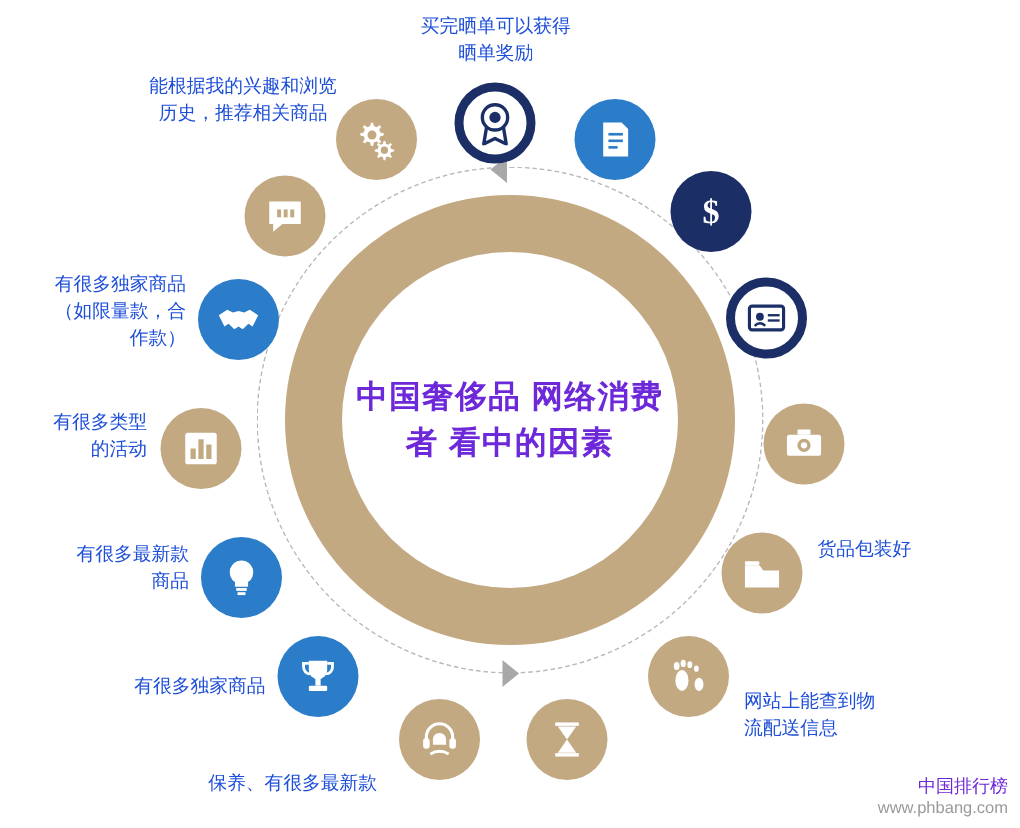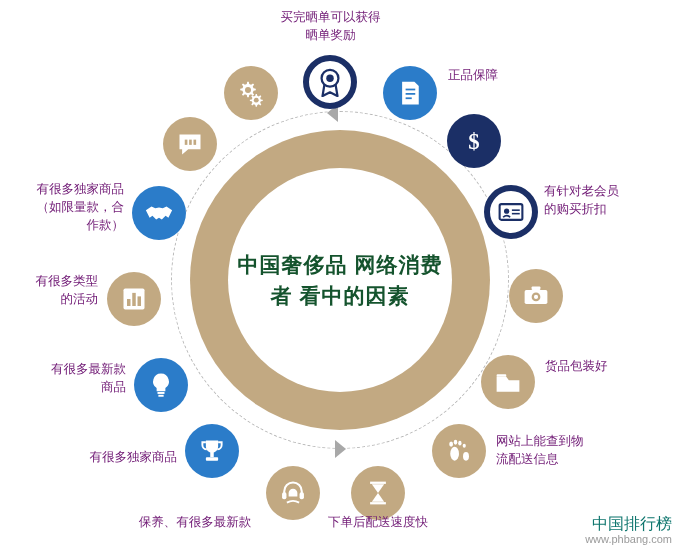--- a/index.html
+++ b/index.html
@@ -54,21 +54,21 @@
     position: absolute;
     left: 228px;
     top: 168px;
     width: 224px;
     height: 224px;
     display: flex;
     flex-direction: column;
     align-items: center;
     justify-content: center;
     text-align: center;
-    color: #14532d;
+    color: #6d28d9;
     font-size: 21px;
     font-weight: bold;
     line-height: 31px;
     letter-spacing: 1px;
   }
 
   
   .ring-arrow {
     position: absolute;
     width: 0;
@@ -98,37 +98,37 @@
     display: flex;
     align-items: center;
     justify-content: center;
   }
   .node svg { display: block; }
 
   .label {
     position: absolute;
     font-size: 12.5px;
     line-height: 18px;
-    color: #701a75;
+    color: #1d4ed8;
     white-space: pre-line;
   }
   .label.right { text-align: left; }
   .label.left  { text-align: right; }
   .label.center{ text-align: center; }
 
   .watermark {
     position: absolute;
     right: 8px;
     bottom: 6px;
     text-align: right;
     font-size: 11px;
     color: #9a9a9a;
     line-height: 14px;
   }
-  .watermark .wm-cn { color: #0f766e; font-size: 16px; }
+  .watermark .wm-cn { color: #6d28d9; font-size: 12px; }
 </style>
 </head>
 <body>
 
 <div id="stage">
 
   <div class="ring-dash"></div>
 
   <div class="ring-outer"></div>
   <div class="ring-inner"></div>
@@ -154,43 +154,40 @@
   <div class="node" style="left:383px; top:66px; background:#2b7cc9; border:none;">
     <span>
       <svg width="28" height="28" viewBox="0 0 32 32">
         <path d="M7 3 h14 l5 5 v21 h-19 z" fill="#ffffff"></path>
         <rect x="11" y="11" width="11" height="2" fill="#2b7cc9"></rect>
         <rect x="11" y="16" width="11" height="2" fill="#2b7cc9"></rect>
         <rect x="11" y="21" width="7" height="2" fill="#2b7cc9"></rect>
       </svg>
     </span>
   </div>
-  <div class="label right" style="left:448px; top:66px; width:120px;">正品保障</div>
 
   <div class="node" style="left:447px; top:114px; background:#1b2f66; border:none;">
     <span>
       <svg width="28" height="28" viewBox="0 0 32 32">
         <text x="16" y="25" font-size="26" font-family="'Liberation Serif', serif" font-weight="bold" fill="#ffffff" text-anchor="middle">$</text>
       </svg>
     </span>
   </div>
 
   <div class="node" style="left:484px; top:185px; background:#ffffff; border:6px solid #1b2f66;">
     <span>
       <svg width="28" height="28" viewBox="0 0 32 32">
         <rect x="3" y="7" width="26" height="18" rx="2" fill="none" stroke="#1b2f66" stroke-width="2.4"></rect>
         <circle cx="11" cy="15" r="3" fill="#1b2f66"></circle>
         <rect x="17" y="13" width="9" height="1.8" fill="#1b2f66"></rect>
         <rect x="17" y="17" width="9" height="1.8" fill="#1b2f66"></rect>
         <path d="M7 22 q4 -4 8 0" fill="none" stroke="#1b2f66" stroke-width="2"></path>
       </svg>
     </span>
   </div>
-  <div class="label right" style="left:544px; top:182px; width:130px;">有针对老会员
-的购买折扣</div>
 
   <div class="node" style="left:509px; top:269px; background:#c2a982; border:none;">
     <span>
       <svg width="28" height="28" viewBox="0 0 32 32">
         <rect x="3" y="9" width="26" height="16" rx="2" fill="#ffffff"></rect>
         <rect x="11" y="5" width="10" height="4" rx="1" fill="#ffffff"></rect>
         <circle cx="16" cy="17" r="5" fill="#c2a982"></circle>
         <circle cx="16" cy="17" r="2.4" fill="#ffffff"></circle>
       </svg>
     </span>
@@ -211,34 +208,33 @@
       <svg width="28" height="28" viewBox="0 0 32 32">
         <ellipse cx="11" cy="19" rx="5" ry="8" fill="#ffffff"></ellipse>
         <ellipse cx="7" cy="8" rx="2.2" ry="3" fill="#ffffff"></ellipse>
         <ellipse cx="12" cy="6" rx="2" ry="2.8" fill="#ffffff"></ellipse>
         <ellipse cx="17" cy="7" rx="1.9" ry="2.6" fill="#ffffff"></ellipse>
         <ellipse cx="22" cy="10" rx="1.8" ry="2.4" fill="#ffffff"></ellipse>
         <ellipse cx="24" cy="22" rx="3.4" ry="5" fill="#ffffff"></ellipse>
       </svg>
     </span>
   </div>
-  <div class="label right" style="left:496px; top:432px; width:160px;">网站上能查到物
+  <div class="label right" style="left:496px; top:458px; width:160px;">网站上能查到物
 流配送信息</div>
 
   <div class="node" style="left:351px; top:466px; background:#c2a982; border:none;">
     <span>
       <svg width="28" height="28" viewBox="0 0 32 32">
         <rect x="7" y="3" width="18" height="2.6" fill="#ffffff"></rect>
         <rect x="7" y="26.4" width="18" height="2.6" fill="#ffffff"></rect>
         <path d="M9 6 h14 l-7 10 z" fill="#ffffff"></path>
         <path d="M9 26 h14 l-7 -10 z" fill="#ffffff"></path>
       </svg>
     </span>
   </div>
-  <div class="label center" style="left:298px; top:513px; width:160px;">下单后配送速度快</div>
 
   <div class="node" style="left:266px; top:466px; background:#c2a982; border:none;">
     <span>
       <svg width="28" height="28" viewBox="0 0 32 32">
         <path d="M6 17 v-3 a10 10 0 0 1 20 0 v3" fill="none" stroke="#ffffff" stroke-width="2.4"></path>
         <rect x="3.5" y="15" width="5" height="8" rx="2.2" fill="#ffffff"></rect>
         <rect x="23.5" y="15" width="5" height="8" rx="2.2" fill="#ffffff"></rect>
         <path d="M16 11 a5 5 0 0 1 5 5 v4 h-10 v-4 a5 5 0 0 1 5 -5z" fill="#ffffff"></path>
         <path d="M9 27 q7 -4 14 0" fill="none" stroke="#ffffff" stroke-width="2.2"></path>
       </svg>
@@ -311,19 +307,21 @@
       <svg width="30" height="30" viewBox="0 0 32 32">
         <g fill="#ffffff">
           <path d="M12 4 l1.6 0 .5 2.4 2 .8 2-1.4 1.2 1.2-1.4 2 .8 2 2.4.5 0 1.6-2.4.5-.8 2 1.4 2-1.2 1.2-2-1.4-2 .8-.5 2.4-1.6 0-.5-2.4-2-.8-2 1.4-1.2-1.2 1.4-2-.8-2-2.4-.5 0-1.6 2.4-.5.8-2-1.4-2 1.2-1.2 2 1.4 2-.8z"></path>
           <circle cx="12.8" cy="12.8" r="3.2" fill="#c2a982"></circle>
           <path d="M21 17 l1.3 0 .4 2 1.6.7 1.7-1.2 1 1-1.2 1.7.7 1.6 2 .4 0 1.3-2 .4-.7 1.6 1.2 1.7-1 1-1.7-1.2-1.6.7-.4 2-1.3 0-.4-2-1.6-.7-1.7 1.2-1-1 1.2-1.7-.7-1.6-2-.4 0-1.3 2-.4.7-1.6-1.2-1.7 1-1 1.7 1.2 1.6-.7z"></path>
           <circle cx="21.6" cy="23.6" r="2.6" fill="#c2a982"></circle>
         </g>
       </svg>
     </span>
   </div>
+  <div class="label center" style="left:72px; top:48px; width:180px;">能根据我的兴趣和浏览
+历史，推荐相关商品</div>
 
   <div class="watermark">
     <span class="wm-cn">中国排行榜</span>
     <div>www.phbang.com</div>
   </div>
 
 </div>
 
 </body></html>

